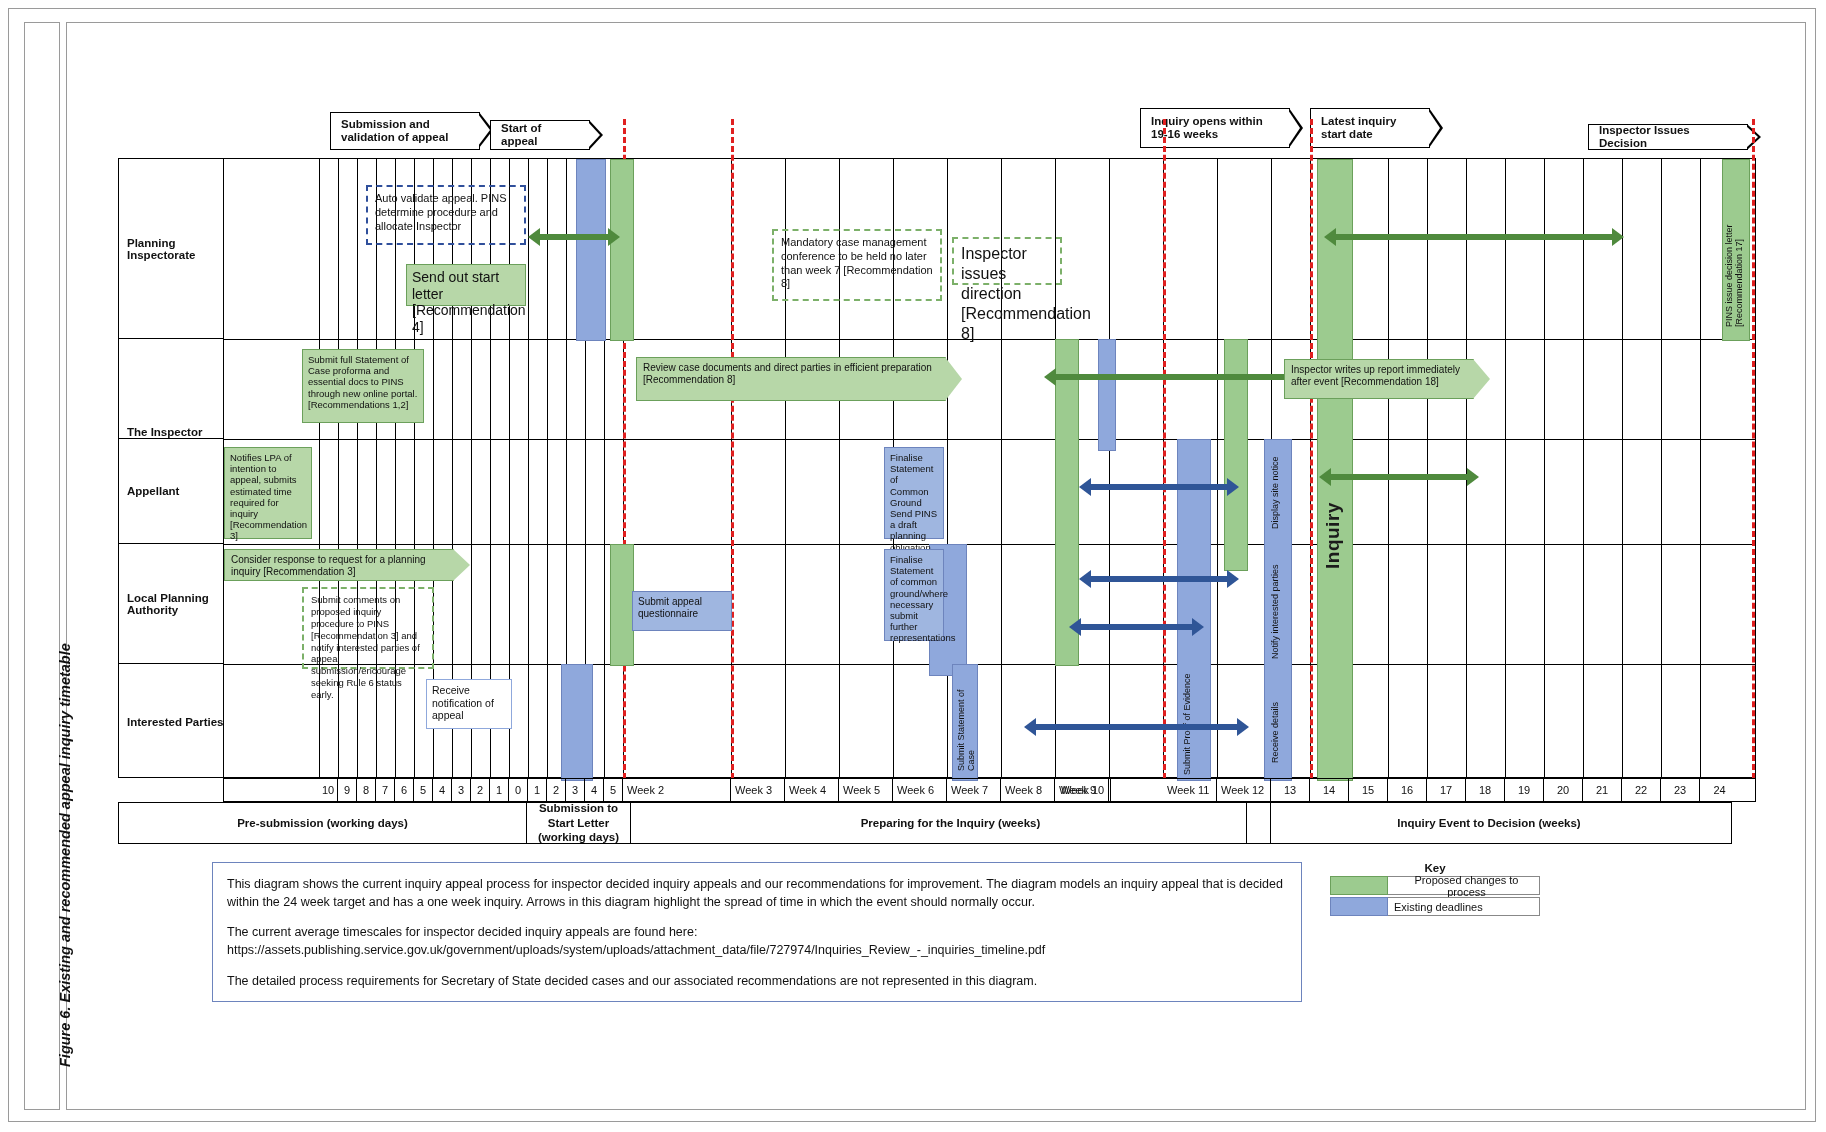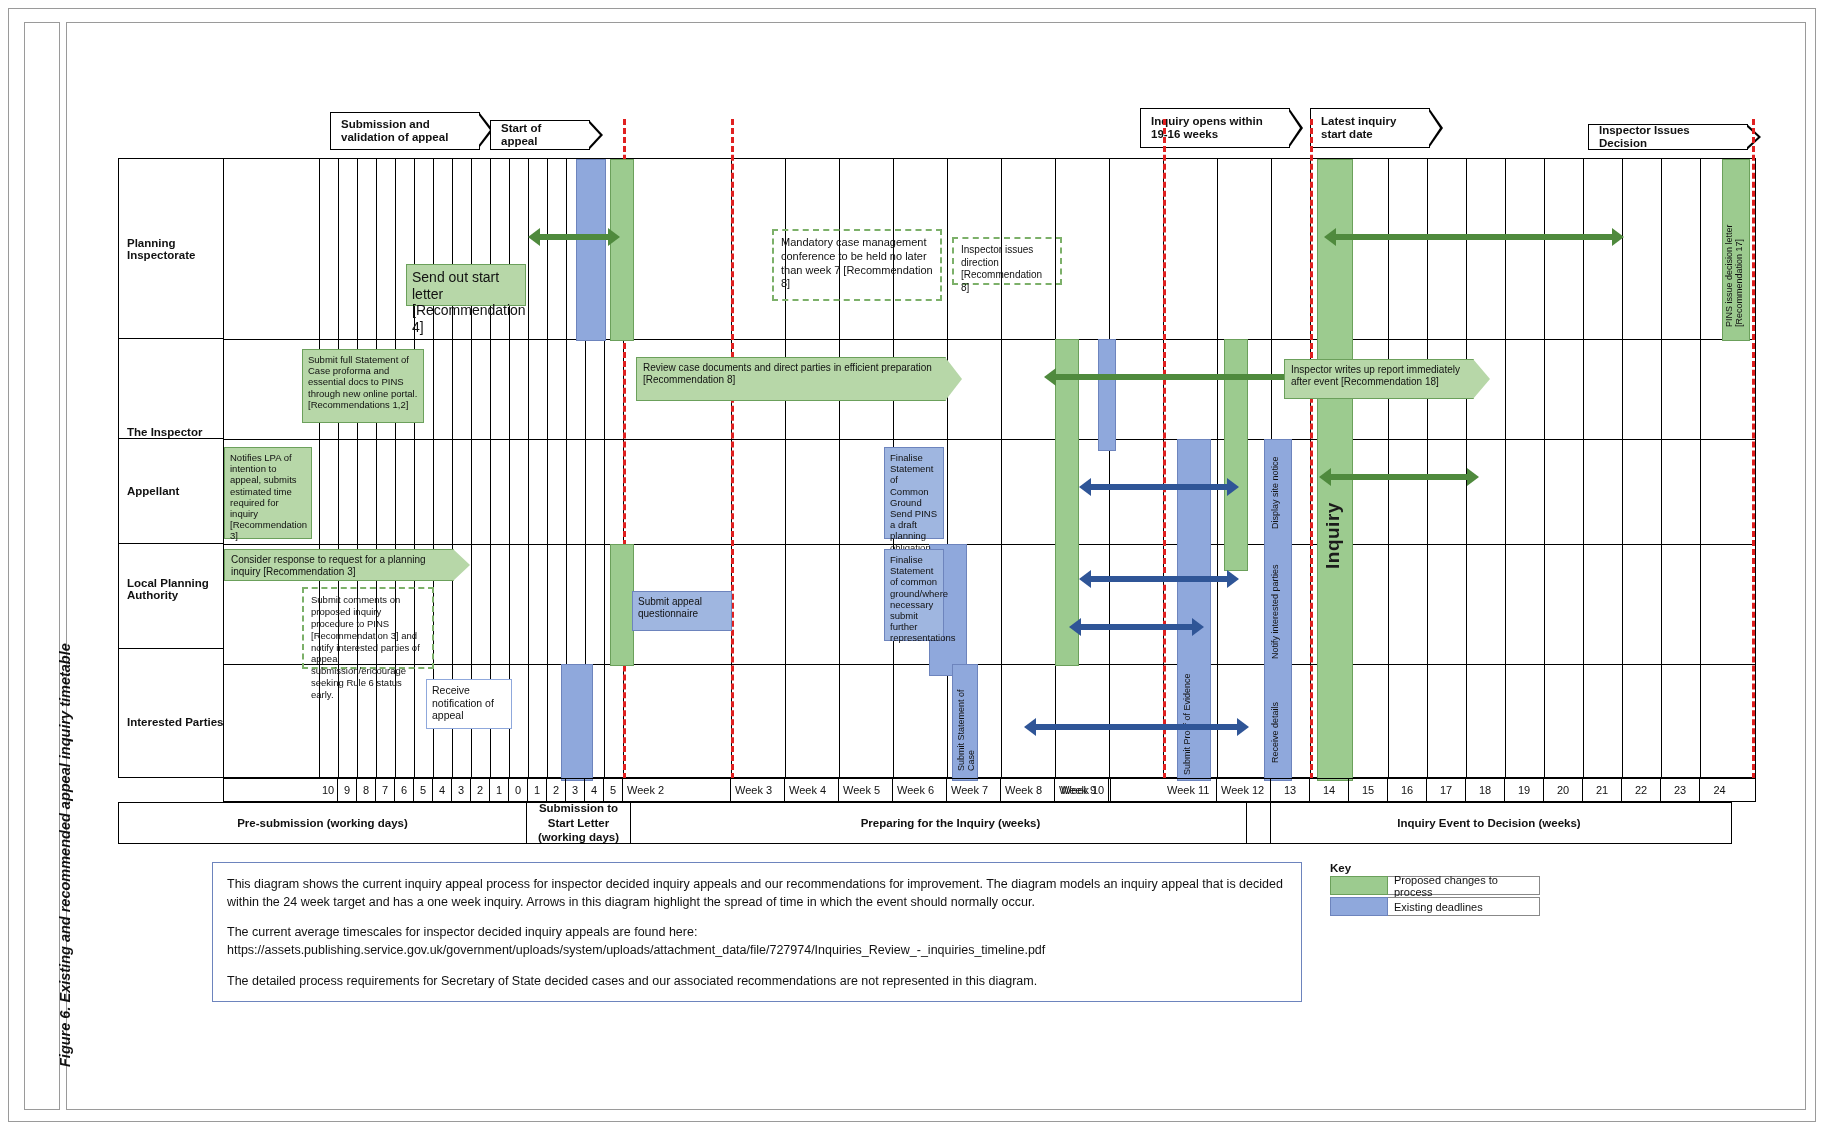--- a/index.html
+++ b/index.html
@@ -72,21 +72,21 @@
   .phase{position:absolute;top:24px;height:42px;border:1px solid #000;box-sizing:border-box;
          display:flex;align-items:center;justify-content:center;text-align:center;font-size:11.5px;
          font-weight:bold;line-height:1.25;padding:0 4px;}
 
   
   .notes{position:absolute;left:212px;top:862px;width:1090px;height:140px;border:1px solid #6d84bd;
          background:#fff;padding:12px 14px;box-sizing:border-box;font-size:12.5px;line-height:1.45;color:#111;}
   .notes p{margin:0 0 12px 0;}
   .notes p:last-child{margin-bottom:0;}
 
-  .keybox{position:absolute;left:1330px;top:862px;width:210px;}
+  .keybox{position:absolute;left:1330px;top:862px;width:210px;text-align:center;}
   .keytitle{font-size:11.5px;font-weight:bold;margin-bottom:2px;}
   .keyrow{display:flex;align-items:stretch;height:19px;margin-bottom:2px;}
   .keyswatch{width:56px;border:1px solid #888;}
   .keyswatch.green{background:#9ccb8f;border-color:#6ba05b;}
   .keyswatch.blue{background:#8fa8dc;border-color:#6d84bd;}
   .keylabel{flex:1;border:1px solid #888;border-left:none;background:#fff;font-size:11px;
             display:flex;align-items:center;padding-left:6px;}
 </style>
 </head>
 <body>
@@ -136,21 +136,21 @@
     <div class="rowlabels">
       <div class="rowlabel" style="top:0;height:180px;">
           <span>Planning Inspectorate</span>
         </div>
       <div class="rowlabel" style="top:180px;height:100px;align-items:flex-end;">
           <span>The Inspector</span>
         </div>
       <div class="rowlabel" style="top:280px;height:105px;">
           <span>Appellant</span>
         </div>
-      <div class="rowlabel" style="top:370px;height:120px;">
+      <div class="rowlabel" style="top:385px;height:120px;">
           <span>Local Planning Authority</span>
         </div>
       <div class="rowlabel" style="top:505px;height:115px;border-bottom:none;">
           <span>Interested Parties</span>
         </div>
     </div>
 
     <div class="gridarea">
 
       <div class="hline" style="top:180px;"></div>
@@ -217,24 +217,25 @@
 
       <div class="gbar" style="left:1093px;top:0;width:34px;height:620px;"></div>
       <div class="gbar" style="left:1498px;top:0;width:26px;height:180px;"></div>
 
       <div class="bbar" style="left:705px;top:385px;width:36px;height:130px;"></div>
       <div class="bbar" style="left:728px;top:505px;width:24px;height:115px;"></div>
       <div class="bbar" style="left:337px;top:505px;width:30px;height:115px;"></div>
 
       <div class="inquiry-label" style="left:1098px;top:300px;height:110px;">Inquiry</div>
 
+      <div class="dashbox blue" style="left:142px;top:26px;width:160px;height:60px;">Auto validate appeal. PINS determine procedure and allocate Inspector</div>
       <div class="gbox" style="left:182px;top:105px;width:120px;height:42px;">Send out start letter [Recommendation 4]</div>
 
       <div class="dashbox" style="left:548px;top:70px;width:170px;height:72px;">Mandatory case management conference to be held no later than week 7 [Recommendation 8]</div>
-      <div class="dashbox" style="left:728px;top:78px;width:110px;height:48px;font-size:10px;">Inspector issues direction [Recommendation 8]</div>
+      <div class="dashbox" style="left:728px;top:78px;width:110px;height:48px;font-size:16px;">Inspector issues direction [Recommendation 8]</div>
 
       <div class="vtext" style="position:absolute;left:1501px;top:58px;width:20px;height:110px;font-size:9px;line-height:1.1;">PINS issue decision letter [Recommendation 17]</div>
 
       <div class="darrow green" style="left:304px;top:78px;width:92px;">
         <span class="lh"></span>
           <span class="shaft"></span>
           <span class="rh"></span>
       </div>
       <div class="darrow green" style="left:1100px;top:78px;width:300px;">
         <span class="lh"></span>

